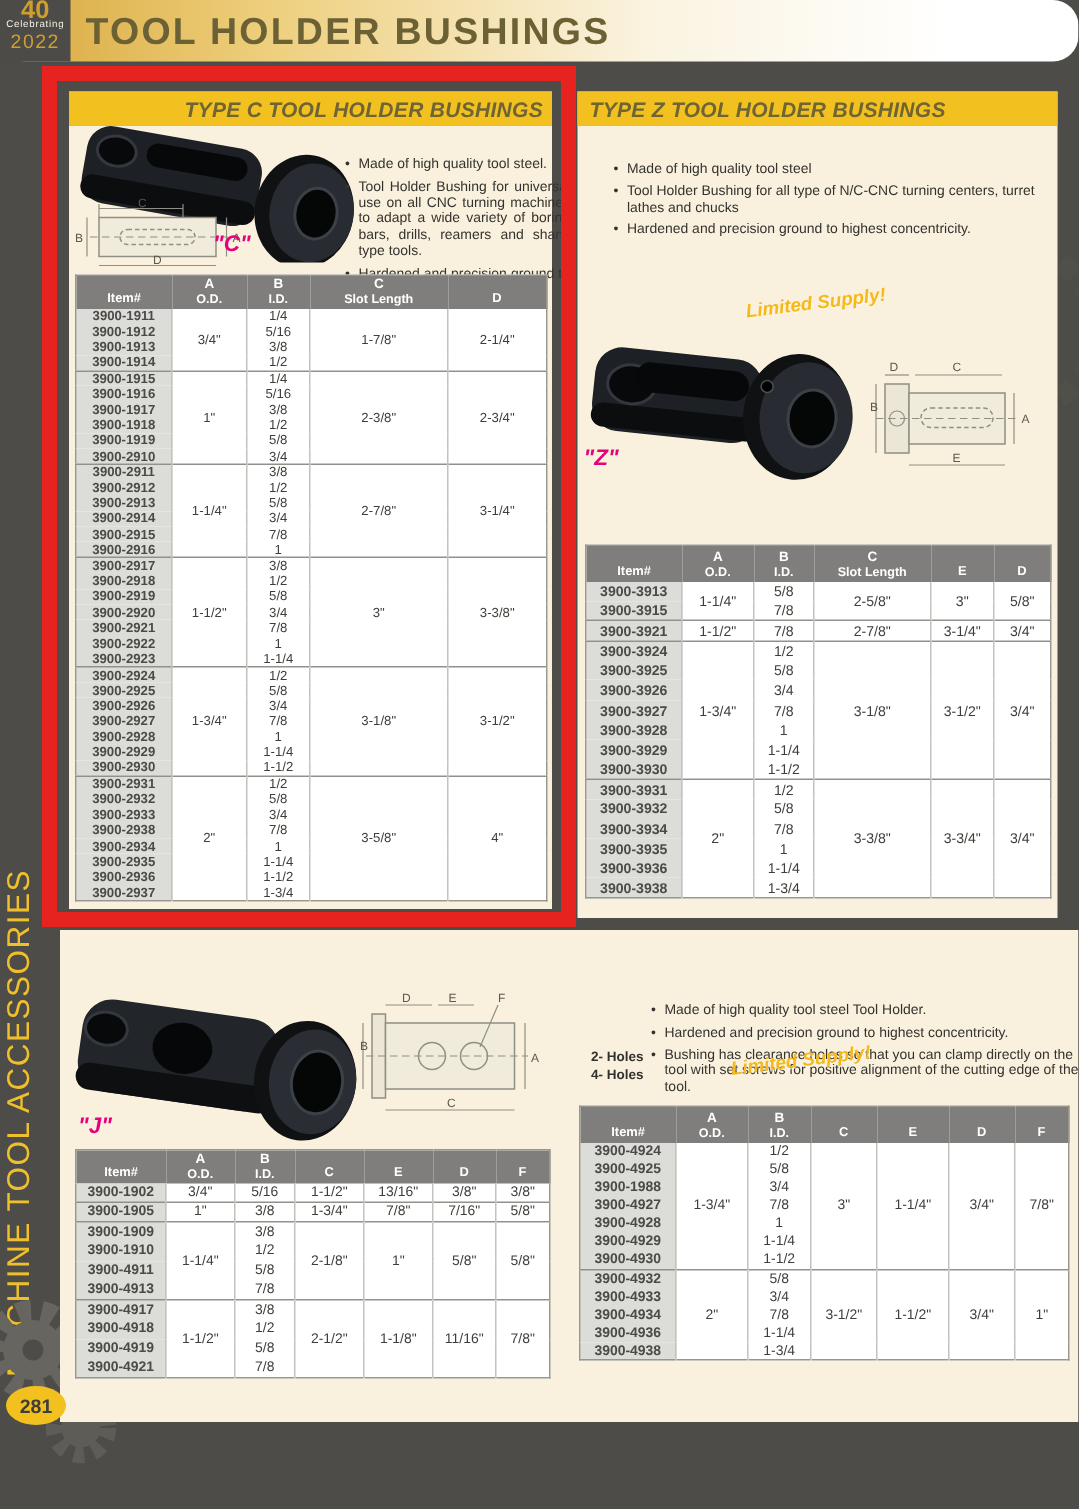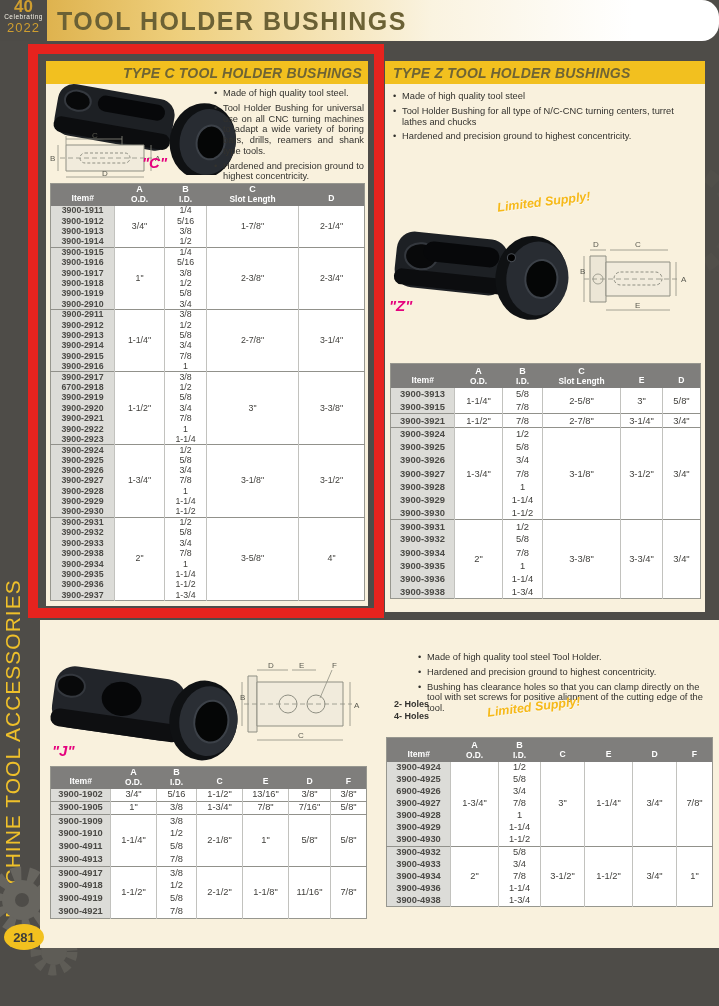--- a/index.html
+++ b/index.html
@@ -39,21 +39,21 @@
   .gear-svg{position:absolute;z-index:1;}
   
   .panel{position:absolute;background:#f9f1dd;z-index:2;}
   .bar{
     position:absolute;left:0;top:0;right:0;height:23px;background:#f2c01f;
     color:#6f6434;font-weight:bold;font-style:italic;font-size:14px;
     display:flex;align-items:center;letter-spacing:.2px;white-space:nowrap;
   }
   .bar.right{justify-content:flex-end;padding-right:6px;}
   .bar.left{justify-content:flex-start;padding-left:8px;}
-  .bullets{position:absolute;margin:0;padding:0;list-style:none;color:#33322e;}
+  .bullets{position:absolute;margin:16px;padding:0;list-style:none;color:#33322e;}
   .bullets li{position:relative;padding-left:9px;margin-bottom:4px;font-size:9.3px;line-height:1.16;}
   .bullets li::before{content:"\2022";position:absolute;left:0;top:0;}
   .type-label{position:absolute;color:#e5027d;font-weight:bold;font-style:italic;font-size:15px;z-index:3;}
   .limited{
     position:absolute;color:#f6b919;font-weight:bold;font-style:italic;font-size:12.5px;
     transform:rotate(-7deg);white-space:nowrap;text-shadow:0 1px 0 rgba(255,255,255,.5);
   }
   .holes-note{position:absolute;font-size:9px;font-weight:bold;color:#33322e;line-height:1.35;margin-left:39px;}
   
   .red-box{
@@ -255,21 +255,21 @@
           <td>1</td>
         </tr>
         <tr class="gs">
           <td class="item-cell">3900-2917</td>
           <td rowspan="7">1-1/2"</td>
           <td>3/8</td>
           <td rowspan="7">3"</td>
           <td rowspan="7">3-3/8"</td>
         </tr>
         <tr>
-          <td class="item-cell">6700-2918</td>
+          <td class="item-cell">3900-2918</td>
           <td>1/2</td>
         </tr>
         <tr>
           <td class="item-cell">3900-2919</td>
           <td>5/8</td>
         </tr>
         <tr>
           <td class="item-cell">3900-2920</td>
           <td>3/4</td>
         </tr>
@@ -684,21 +684,21 @@
           <td rowspan="7">3"</td>
           <td rowspan="7">1-1/4"</td>
           <td rowspan="7">3/4"</td>
           <td rowspan="7">7/8"</td>
         </tr>
         <tr>
           <td class="item-cell">3900-4925</td>
           <td>5/8</td>
         </tr>
         <tr>
-          <td class="item-cell">6900-4926</td>
+          <td class="item-cell">3900-1988</td>
           <td>3/4</td>
         </tr>
         <tr>
           <td class="item-cell">3900-4927</td>
           <td>7/8</td>
         </tr>
         <tr>
           <td class="item-cell">3900-4928</td>
           <td>1</td>
         </tr>

